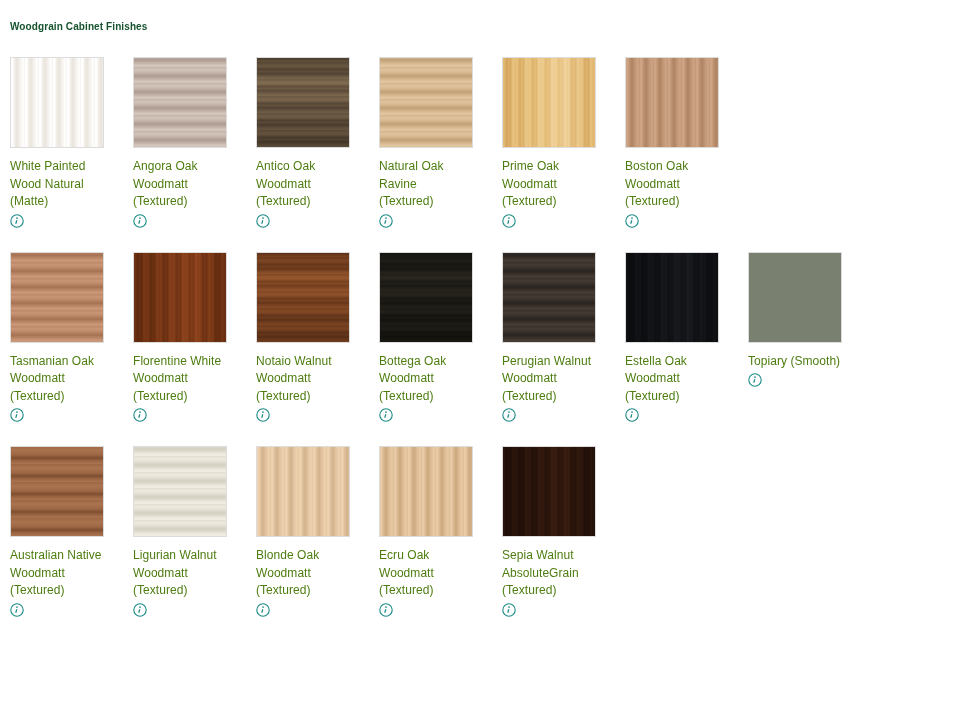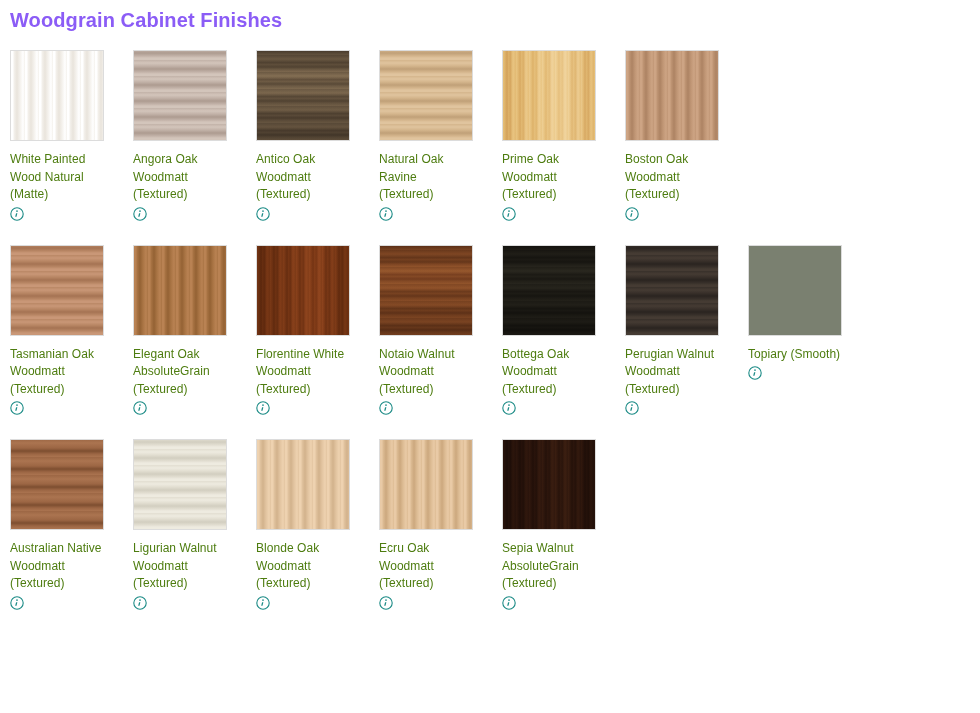--- a/index.html
+++ b/index.html
@@ -15,25 +15,25 @@
     overflow: hidden;
   }
   .page {
     position: relative;
     width: 980px;
     height: 713px;
     box-sizing: border-box;
     padding: 0 6px;
   }
   .page-title {
-    font-size: 20px;
+    font-size: 10px;
     font-weight: bold;
-    color: #8b5cf6;
+    color: #14532d;
     letter-spacing: 0.1px;
-    padding-top: 11px;
+    padding-top: 18px;
     padding-left: 4px;
     margin: 0 0 0 0;
     line-height: 18px;
   }
   .grid {
     display: flex;
     flex-wrap: wrap;
     margin-top: 21px;
     padding-left: 4px;
   }
@@ -132,27 +132,20 @@
           </svg></span></div>
       <div class="row-spacer"></div>
       <div class="swatch-cell"><div class="swatch-chip" style="border-color: rgb(220, 220, 220);">
           <div class="grain" style="background:#b98765;background-image:repeating-linear-gradient(0deg,#c99777 0px,#c99777 2px,#b98765 4px,#a57353 7px,#b98765 10px,#c99777 13px,#b98765 16px);"></div>
         </div><div class="swatch-label">Tasmanian Oak Woodmatt (Textured)</div><span class="info-icon"><svg width="14" height="14" viewBox="0 0 14 14" aria-hidden="true">
             <circle cx="7" cy="7" r="6.2" fill="none" stroke="#1a8a85" stroke-width="1.1"></circle>
             <circle cx="7" cy="4.1" r="0.85" fill="#1a8a85"></circle>
             <path d="M6.1 6.2 h1.3 l-0.9 3.5 h-1.3 z" fill="#1a8a85"></path>
           </svg></span></div>
       <div class="swatch-cell"><div class="swatch-chip" style="border-color: rgb(220, 220, 220);">
-          <div class="grain" style="background:#a97444;background-image:repeating-linear-gradient(90deg,#b98253 0px,#b98253 2px,#a97444 3px,#946234 6px,#a97444 9px,#b98253 12px,#a97444 14px);"></div>
-        </div><div class="swatch-label">Elegant Oak AbsoluteGrain (Textured)</div><span class="info-icon"><svg width="14" height="14" viewBox="0 0 14 14" aria-hidden="true">
-            <circle cx="7" cy="7" r="6.2" fill="none" stroke="#1a8a85" stroke-width="1.1"></circle>
-            <circle cx="7" cy="4.1" r="0.85" fill="#1a8a85"></circle>
-            <path d="M6.1 6.2 h1.3 l-0.9 3.5 h-1.3 z" fill="#1a8a85"></path>
-          </svg></span></div>
-      <div class="swatch-cell"><div class="swatch-chip" style="border-color: rgb(220, 220, 220);">
           <div class="grain" style="background:#7c5434;background-image:repeating-linear-gradient(90deg,#8a6040 0px,#7c5434 2px,#6a4527 4px,#7c5434 6px,#6a4527 7px,#8a6040 10px,#7c5434 13px),linear-gradient(90deg,#6a4527 0%,#7c5434 35%,#8a6040 65%,#6a4527 100%);background-blend-mode:overlay,normal;"></div>
         </div><div class="swatch-label">Florentine White Woodmatt (Textured)</div><span class="info-icon"><svg width="14" height="14" viewBox="0 0 14 14" aria-hidden="true">
             <circle cx="7" cy="7" r="6.2" fill="none" stroke="#1a8a85" stroke-width="1.1"></circle>
             <circle cx="7" cy="4.1" r="0.85" fill="#1a8a85"></circle>
             <path d="M6.1 6.2 h1.3 l-0.9 3.5 h-1.3 z" fill="#1a8a85"></path>
           </svg></span></div>
       <div class="swatch-cell"><div class="swatch-chip" style="border-color: rgb(220, 220, 220);">
           <div class="grain" style="background:#7b5b40;background-image:repeating-linear-gradient(0deg,#8d6b4d 0px,#7b5b40 3px,#674a33 5px,#7b5b40 8px,#674a33 9px,#8d6b4d 13px,#7b5b40 17px),linear-gradient(0deg,#674a33 0%,#7b5b40 40%,#8d6b4d 70%,#674a33 100%);background-blend-mode:overlay,normal;"></div>
         </div><div class="swatch-label">Notaio Walnut Woodmatt (Textured)</div><span class="info-icon"><svg width="14" height="14" viewBox="0 0 14 14" aria-hidden="true">
             <circle cx="7" cy="7" r="6.2" fill="none" stroke="#1a8a85" stroke-width="1.1"></circle>
@@ -162,20 +155,27 @@
       <div class="swatch-cell"><div class="swatch-chip" style="border-color: rgb(220, 220, 220);">
           <div class="grain" style="background:#3c3a33;background-image:repeating-linear-gradient(0deg,#4a4840 0px,#3c3a33 3px,#2e2c27 5px,#3c3a33 8px,#2e2c27 9px,#4a4840 13px,#3c3a33 17px),linear-gradient(0deg,#2e2c27 0%,#3c3a33 40%,#4a4840 70%,#2e2c27 100%);background-blend-mode:overlay,normal;"></div>
         </div><div class="swatch-label">Bottega Oak Woodmatt (Textured)</div><span class="info-icon"><svg width="14" height="14" viewBox="0 0 14 14" aria-hidden="true">
             <circle cx="7" cy="7" r="6.2" fill="none" stroke="#1a8a85" stroke-width="1.1"></circle>
             <circle cx="7" cy="4.1" r="0.85" fill="#1a8a85"></circle>
             <path d="M6.1 6.2 h1.3 l-0.9 3.5 h-1.3 z" fill="#1a8a85"></path>
           </svg></span></div>
       <div class="swatch-cell"><div class="swatch-chip" style="border-color: rgb(220, 220, 220);">
           <div class="grain" style="background:#38302a;background-image:repeating-linear-gradient(0deg,#453b33 0px,#453b33 2px,#38302a 4px,#2a2420 7px,#38302a 10px,#453b33 13px,#38302a 16px);"></div>
         </div><div class="swatch-label">Perugian Walnut Woodmatt (Textured)</div><span class="info-icon"><svg width="14" height="14" viewBox="0 0 14 14" aria-hidden="true">
+            <circle cx="7" cy="7" r="6.2" fill="none" stroke="#1a8a85" stroke-width="1.1"></circle>
+            <circle cx="7" cy="4.1" r="0.85" fill="#1a8a85"></circle>
+            <path d="M6.1 6.2 h1.3 l-0.9 3.5 h-1.3 z" fill="#1a8a85"></path>
+          </svg></span></div>
+      <div class="swatch-cell"><div class="swatch-chip" style="border-color: rgb(220, 220, 220);">
+          <div class="grain" style="background:#2e3034;background-image:repeating-linear-gradient(90deg,#3a3d42 0px,#2e3034 2px,#232528 4px,#2e3034 6px,#232528 7px,#3a3d42 10px,#2e3034 13px),linear-gradient(90deg,#232528 0%,#2e3034 35%,#3a3d42 65%,#232528 100%);background-blend-mode:overlay,normal;"></div>
+        </div><div class="swatch-label">Estella Oak Woodmatt (Textured)</div><span class="info-icon"><svg width="14" height="14" viewBox="0 0 14 14" aria-hidden="true">
             <circle cx="7" cy="7" r="6.2" fill="none" stroke="#1a8a85" stroke-width="1.1"></circle>
             <circle cx="7" cy="4.1" r="0.85" fill="#1a8a85"></circle>
             <path d="M6.1 6.2 h1.3 l-0.9 3.5 h-1.3 z" fill="#1a8a85"></path>
           </svg></span></div>
       <div class="swatch-cell last-col"><div class="swatch-chip" style="border-color: rgb(220, 220, 220);">
           <div class="grain" style="background:#7a8070;"></div>
         </div><div class="swatch-label">Topiary (Smooth)</div><span class="info-icon"><svg width="14" height="14" viewBox="0 0 14 14" aria-hidden="true">
             <circle cx="7" cy="7" r="6.2" fill="none" stroke="#1a8a85" stroke-width="1.1"></circle>
             <circle cx="7" cy="4.1" r="0.85" fill="#1a8a85"></circle>
             <path d="M6.1 6.2 h1.3 l-0.9 3.5 h-1.3 z" fill="#1a8a85"></path>

